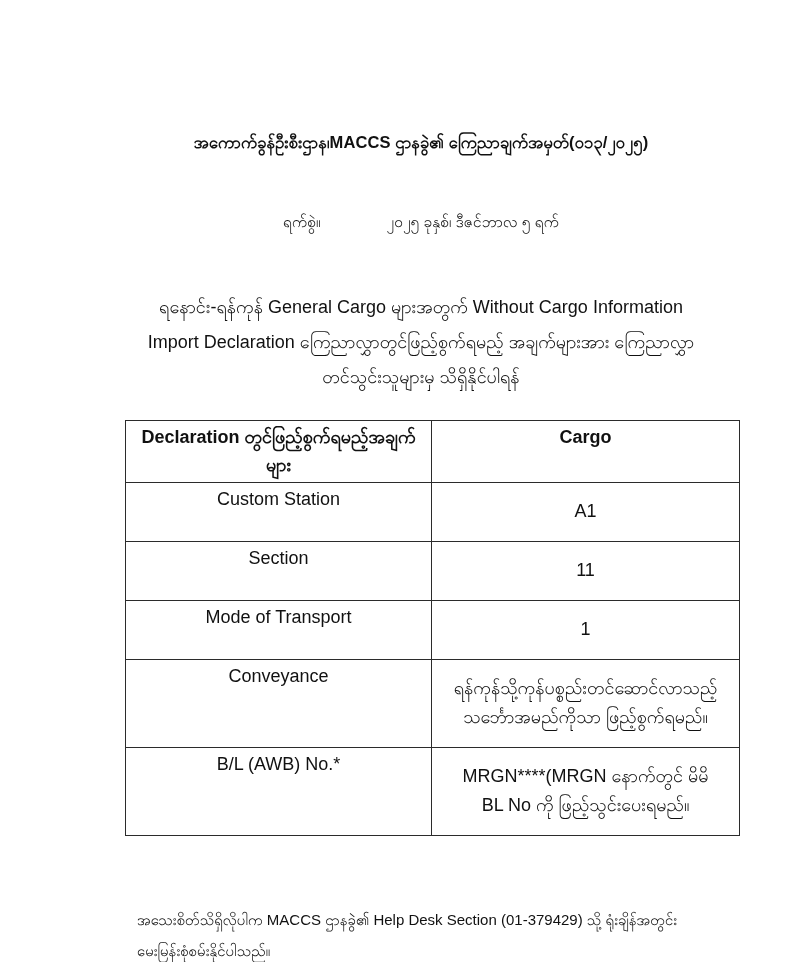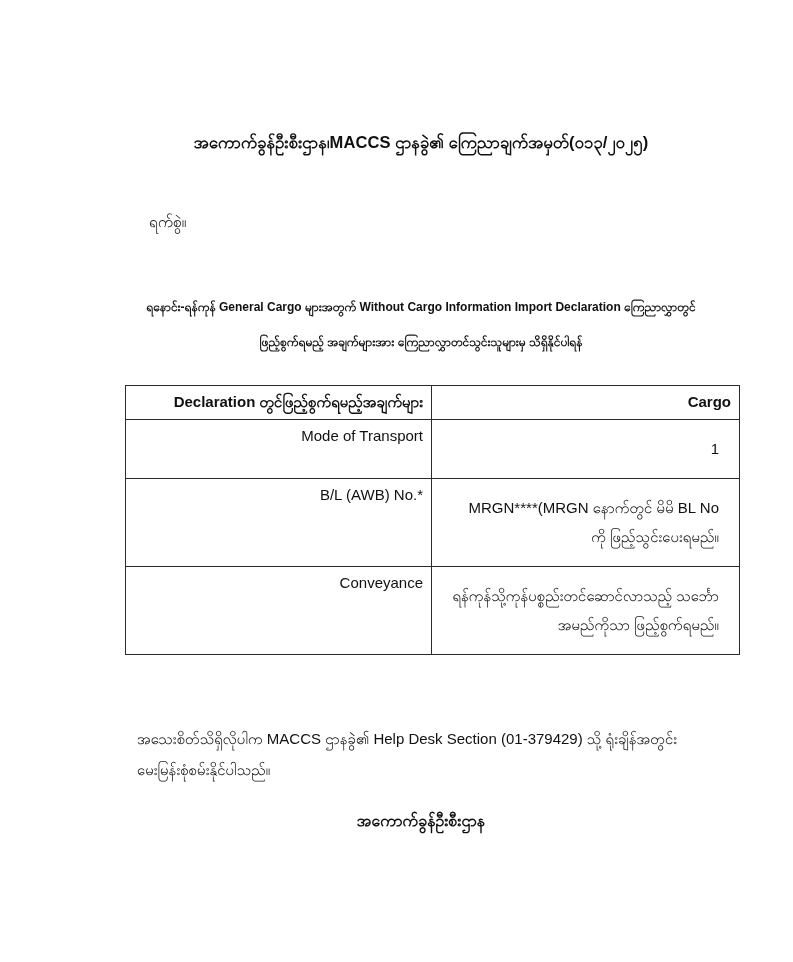--- a/index.html
+++ b/index.html
@@ -24,47 +24,47 @@
   .title {
     text-align: center;
     font-weight: bold;
     font-size: 16.5px;
     line-height: 24px;
     letter-spacing: 0.1px;
   }
   .date-line {
     margin-top: 21px;
     display: flex;
-    justify-content: space-between;
+    justify-content: center;
     align-items: baseline;
     gap: 42px;
     font-size: 15.5px;
     line-height: 22px;
   }
   .subject {
     margin-top: 21px;
     text-align: center;
-    font-weight: bold;
-    font-size: 12px;
+    font-weight: normal;
+    font-size: 18px;
     line-height: 35px;
   }
   table.decl {
     margin-top: 13px;
     width: 614px;
     border-collapse: collapse;
     table-layout: fixed;
   }
   table.decl, table.decl th, table.decl td {
     border: 1.5px solid #2b2b2b;
   }
   table.decl th, table.decl td {
     padding: 2px 8px 3px 8px;
-    font-size: 15px;
+    font-size: 18px;
     line-height: 28px;
-    text-align: right;
+    text-align: center;
     vertical-align: top;
     overflow: hidden;
   }
   table.decl th { font-weight: bold; }
   col.c1 { width: 306px; }
   col.c2 { width: 308px; }
   .code-line { line-height: 29px; }
   .note {
     margin-top: 56px;
     font-size: 15px;
@@ -87,52 +87,65 @@
 </head>
 <body>
 
 <div class="page">
   <div class="content">
 
     <h1 class="title">အကောက်ခွန်ဦးစီးဌာန၊MACCS ဌာနခွဲ၏ ကြေညာချက်အမှတ်(၀၁၃/၂၀၂၅)</h1>
 
     <div class="date-line">
       <span>ရက်စွဲ။</span>
+      <span>၂၀၂၅ ခုနှစ်၊ ဒီဇင်ဘာလ ၅ ရက်</span>
     </div>
 
     <p class="subject">ရနောင်း-ရန်ကုန် General Cargo များအတွက် Without Cargo Information Import Declaration ကြေညာလွှာတွင်ဖြည့်စွက်ရမည့် အချက်များအား ကြေညာလွှာတင်သွင်းသူများမှ သိရှိနိုင်ပါရန်</p>
 
     <table class="decl">
       <colgroup>
           <col class="c1">
           <col class="c2">
         </colgroup>
       <thead>
         <tr>
           <th>Declaration တွင်ဖြည့်စွက်ရမည့်အချက်များ</th>
           <th>Cargo</th>
         </tr>
       </thead>
       <tbody>
         <tr>
+          <td>Custom Station</td>
+          <td>
+              <div class="code-line">A1</div>
+            </td>
+        </tr>
+        <tr>
+          <td>Section</td>
+          <td>
+              <div class="code-line">11</div>
+            </td>
+        </tr>
+        <tr>
           <td>Mode of Transport</td>
           <td>
               <div class="code-line">1</div>
             </td>
         </tr>
         <tr>
+          <td>Conveyance</td>
+          <td>
+              <div class="code-line">ရန်ကုန်သို့ကုန်ပစ္စည်းတင်ဆောင်လာသည့် သင်္ဘောအမည်ကိုသာ ဖြည့်စွက်ရမည်။</div>
+            </td>
+        </tr>
+        <tr>
           <td>B/L (AWB) No.*</td>
           <td>
               <div class="code-line">MRGN****(MRGN နောက်တွင် မိမိ BL No ကို ဖြည့်သွင်းပေးရမည်။</div>
-            </td>
-        </tr>
-        <tr>
-          <td>Conveyance</td>
-          <td>
-              <div class="code-line">ရန်ကုန်သို့ကုန်ပစ္စည်းတင်ဆောင်လာသည့် သင်္ဘောအမည်ကိုသာ ဖြည့်စွက်ရမည်။</div>
             </td>
         </tr>
       </tbody>
     </table>
 
     <p class="note">အသေးစိတ်သိရှိလိုပါက MACCS ဌာနခွဲ၏ Help Desk Section (01-379429) သို့ ရုံးချိန်အတွင်း မေးမြန်းစုံစမ်းနိုင်ပါသည်။</p>
 
     <p class="signature">အကောက်ခွန်ဦးစီးဌာန</p>
 
   </div>

